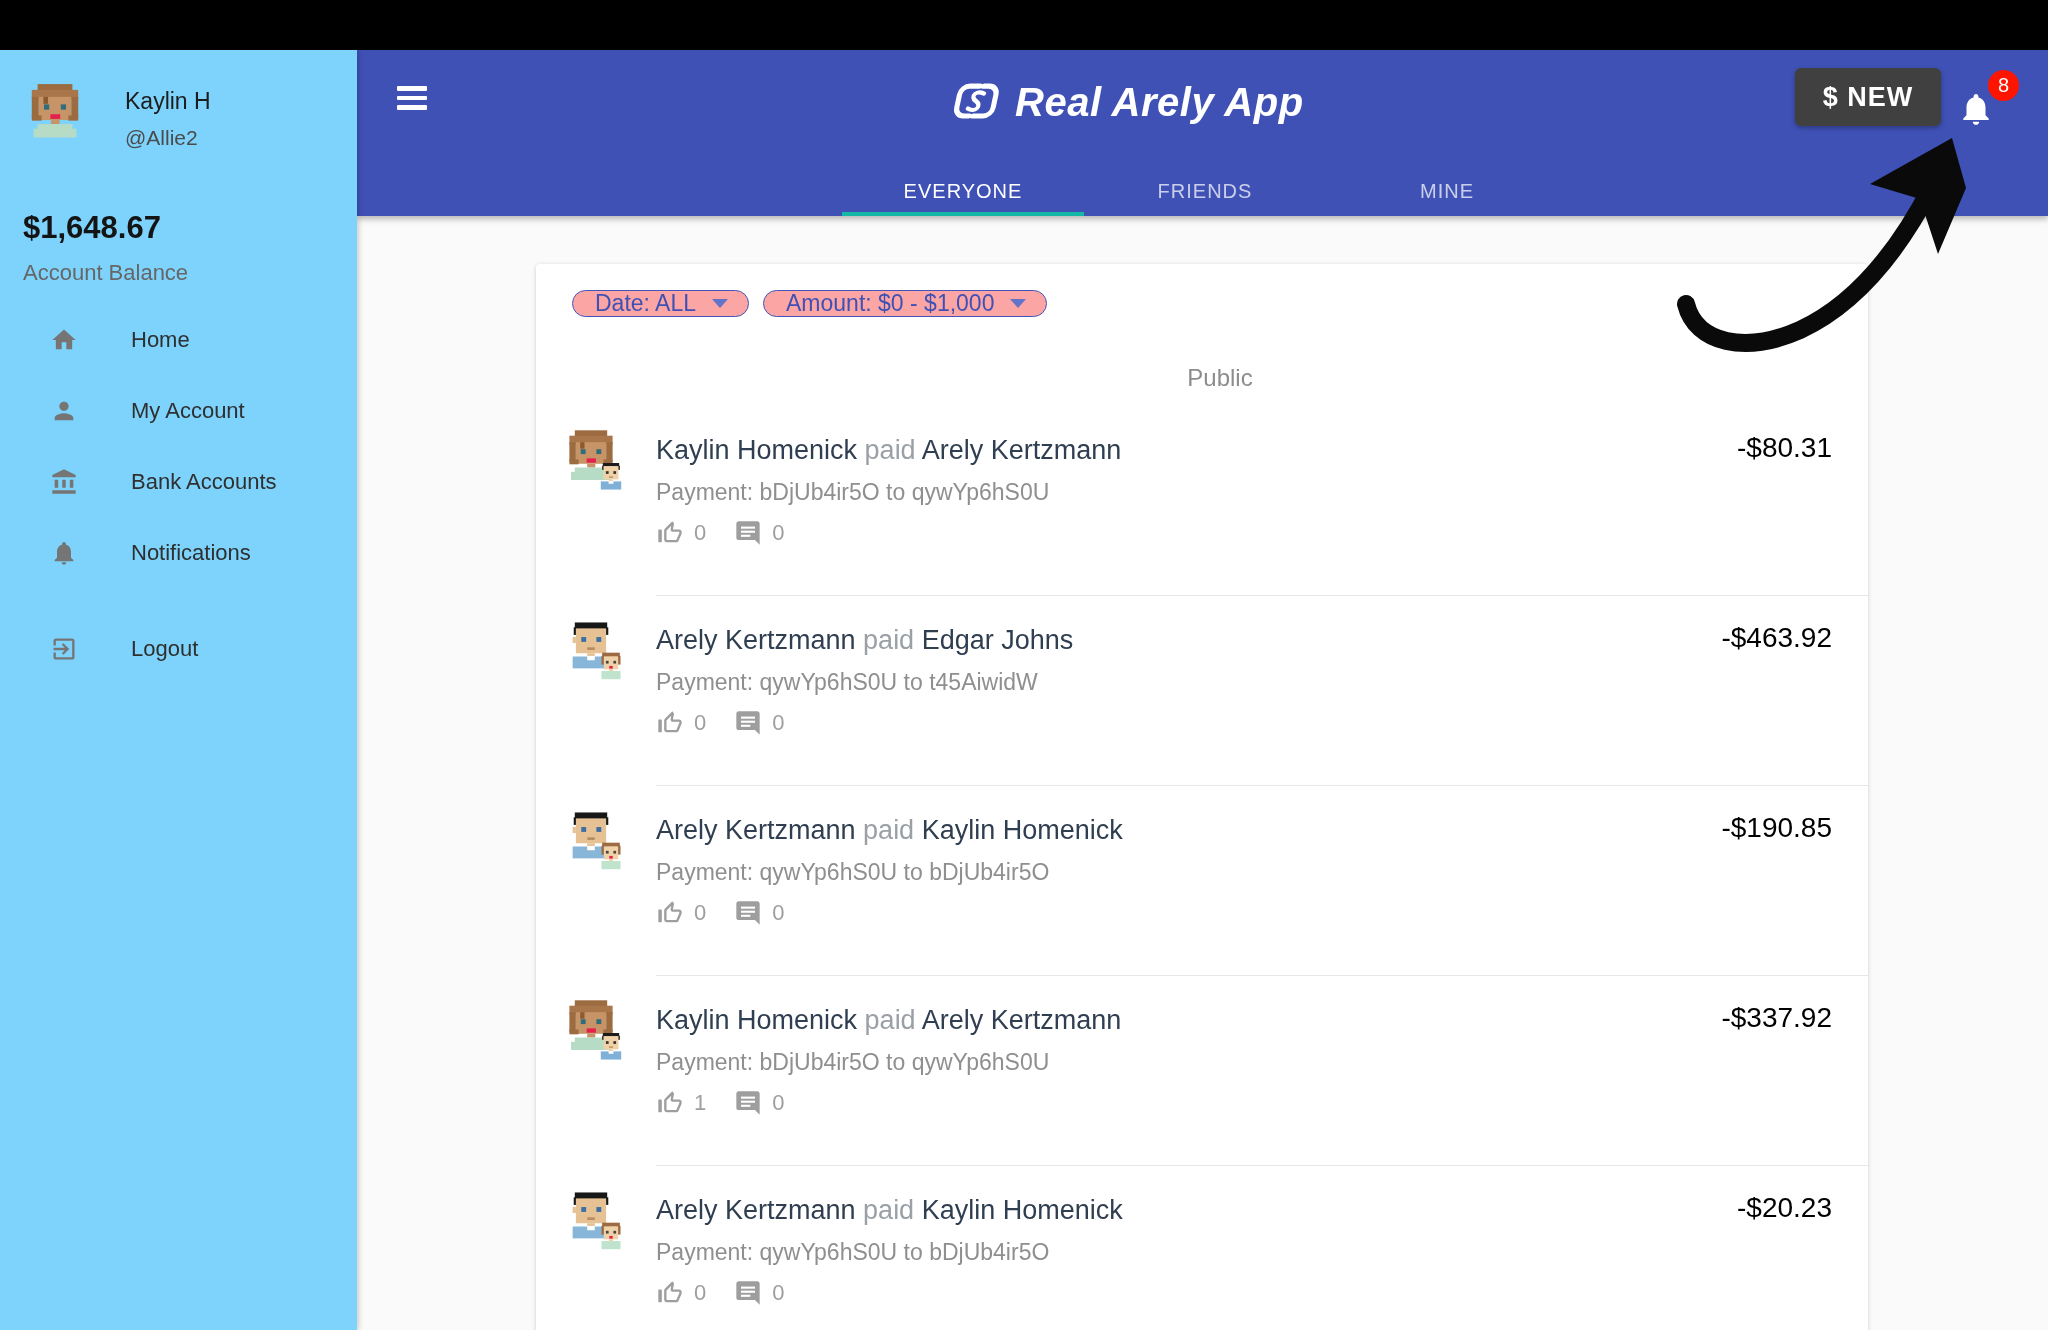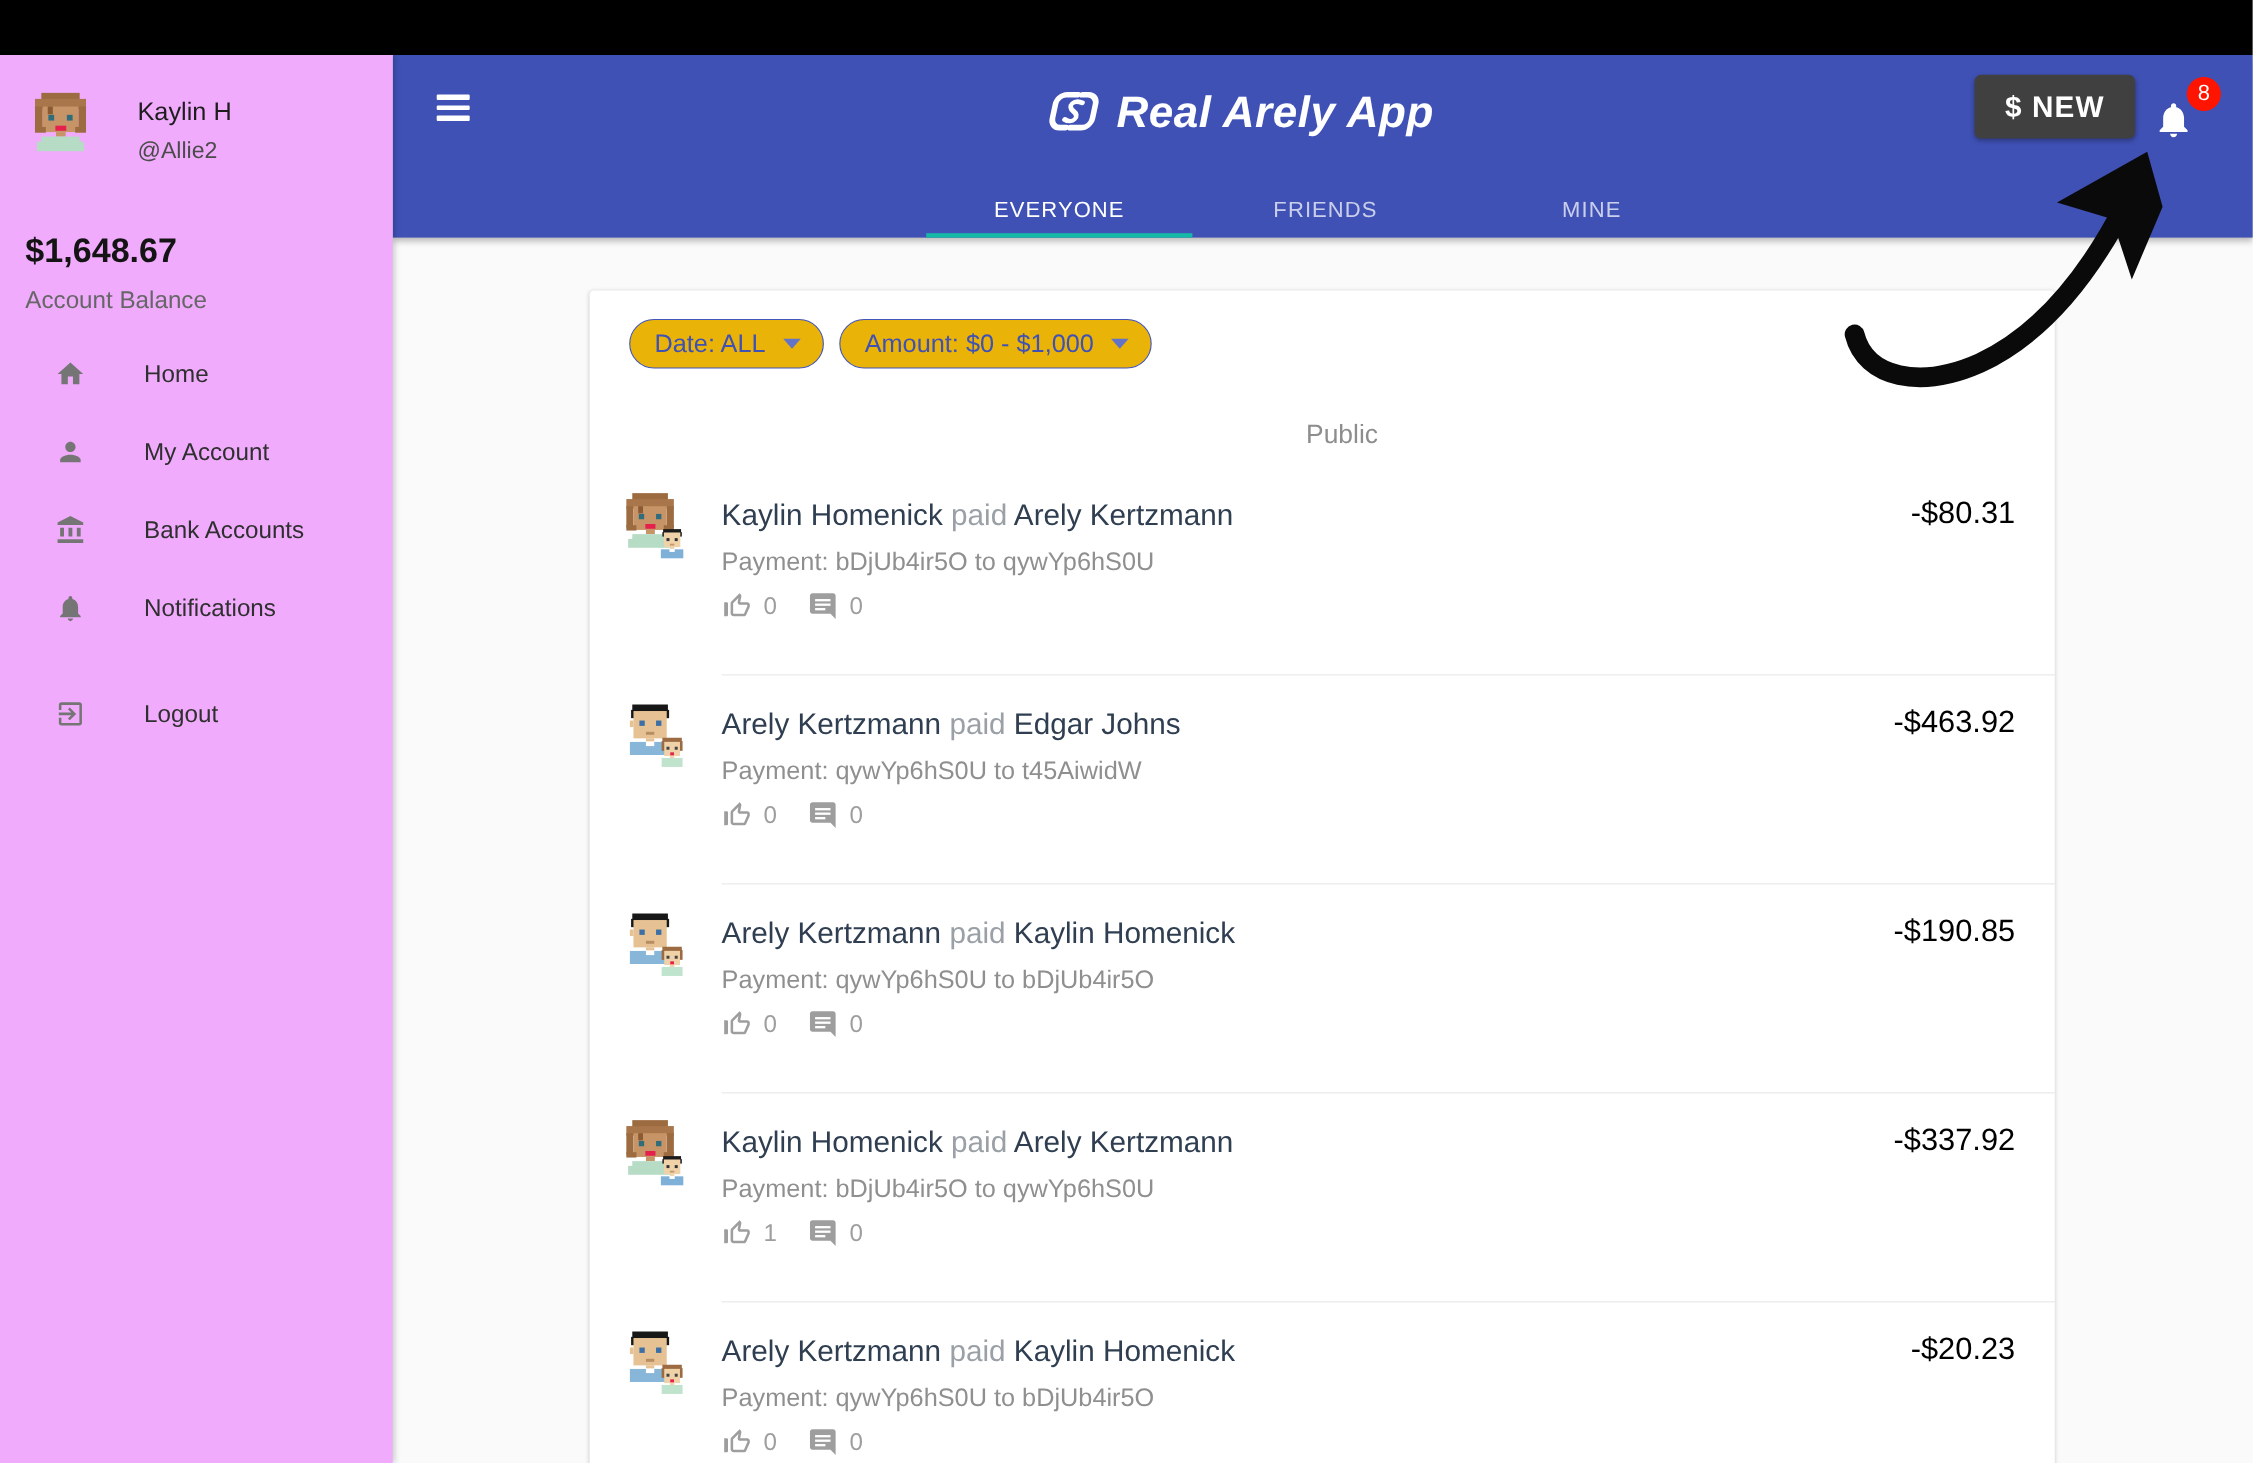--- a/index.html
+++ b/index.html
@@ -3,21 +3,21 @@
 <meta charset="utf-8">
 <style>
   * { margin:0; padding:0; box-sizing:border-box; }
   html,body { width:2048px; height:1330px; overflow:hidden; background:#fafafa;
               font-family:"Liberation Sans", sans-serif; position:relative; }
 
   
   .black-bar { position:absolute; left:0; top:0; width:2048px; height:50px; background:#000; z-index:40; }
 
   
-  .sidebar { position:absolute; left:0; top:50px; width:357px; height:1280px; background:#f0abfc;
+  .sidebar { position:absolute; left:0; top:50px; width:357px; height:1280px; background:#7dd3fc;
              z-index:35; box-shadow:2px 0 5px rgba(0,0,0,.18); }
   .user-avatar { position:absolute; left:26px; top:34px; width:58px; height:64px; }
   .user-name   { position:absolute; left:125px; top:38px;  font-size:23px; color:#1d1d1d; }
   .user-handle { position:absolute; left:125px; top:76px;  font-size:21px; color:#4b4b4b; }
   .balance       { position:absolute; left:23px; top:160px; font-size:31px; font-weight:bold; color:#141414; }
   .balance-label { position:absolute; left:23px; top:210px; font-size:22px; color:#666; }
   .nav-item { position:absolute; left:0; width:357px; height:40px; display:flex; align-items:center; cursor:pointer; }
   .nav-item svg { margin-left:50px; width:28px; height:28px; fill:#757575; flex:none; }
   .nav-item span { margin-left:53px; font-size:22px; color:#2f2f2f; }
   .ni-home{top:270px}.ni-account{top:341px}.ni-bank{top:412px}.ni-notif{top:483px}.ni-logout{top:579px}
@@ -38,22 +38,22 @@
              font-family:"Liberation Sans",sans-serif; box-shadow:0 2px 5px rgba(0,0,0,.3); cursor:pointer; }
   .bell-wrap { position:absolute; left:1600px; top:26px; width:50px; height:56px; cursor:pointer; }
   .bell-wrap svg { position:absolute; left:0; bottom:2px; width:38px; height:42px; fill:#fff; }
   .badge { position:absolute; right:-12px; top:-6px; width:31px; height:31px; border-radius:50%;
            background:#ff1400; color:#fff; font-size:20px; display:flex; align-items:center; justify-content:center; }
 
   
   .card { position:absolute; left:536px; top:264px; width:1332px; height:1200px; background:#fff;
           border-radius:4px; box-shadow:0 1px 4px rgba(0,0,0,.18); z-index:10; }
   .filters { padding:26px 0 0 36px; display:flex; gap:14px; }
-  .chip { height:45px; border:1px solid #4355b9; border-radius:23px; color:#3f51b5; font-size:23px;
-          display:inline-flex; align-items:center; padding:0 20px 0 22px; background:#eab308; cursor:pointer; }
+  .chip { height:27px; border:1px solid #4355b9; border-radius:23px; color:#3f51b5; font-size:23px;
+          display:inline-flex; align-items:center; padding:0 20px 0 22px; background:#fca5a5; cursor:pointer; }
   .chip .chev { width:0; height:0; border-left:8px solid transparent; border-right:8px solid transparent;
                 border-top:9px solid #6373c7; margin-left:16px; }
   .section-label { margin:47px 0 0 36px; font-size:24px; color:#8d8d8d;text-align:center; }
   .txn-list { margin-top:14px; }
   .txn { position:relative; height:190px; padding:28px 57px 0 120px; cursor:pointer; }
   .txn::after { content:""; position:absolute; left:120px; right:0; bottom:0; height:1px; background:#e7e7e7; }
   .txn.last::after { display:none; }
   .avatar-wrap { position:absolute; left:28px; top:24px; width:100px; height:90px; }
   .avatar-main { position:absolute; left:0; top:0; width:54px; height:60px; }
   .avatar-mini { position:absolute; left:30px; top:30px; width:34px; height:38px; }

